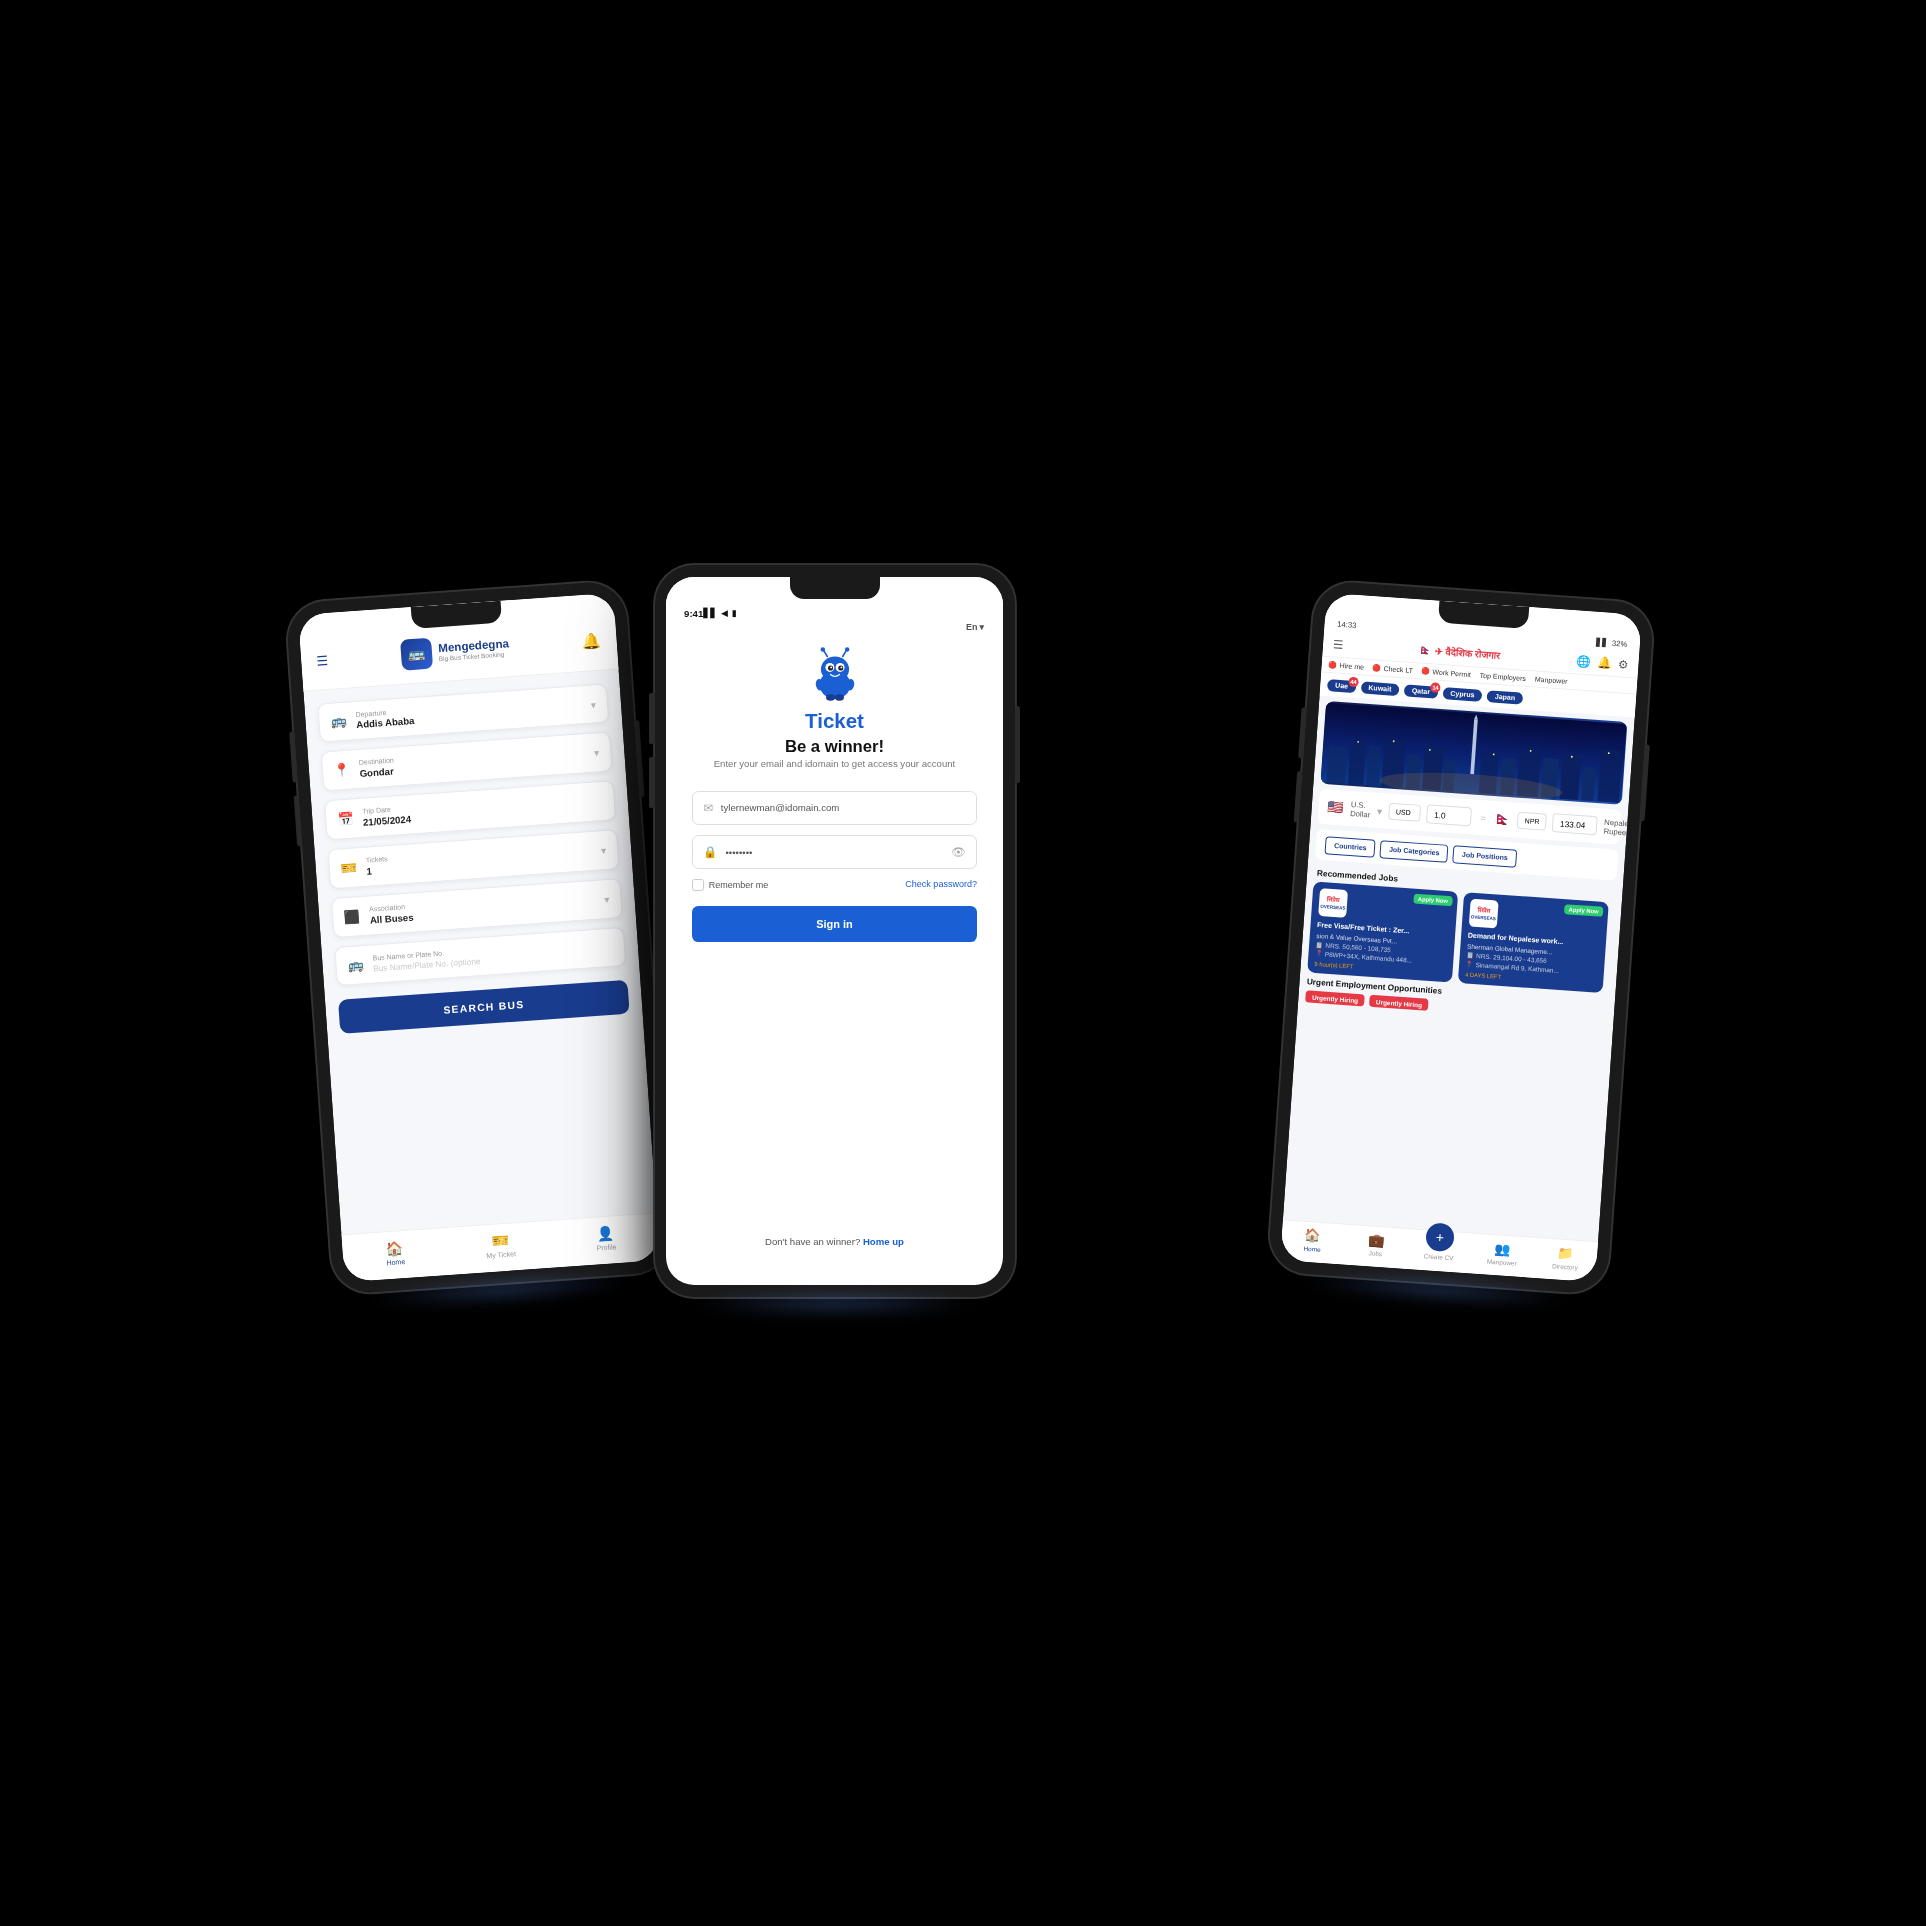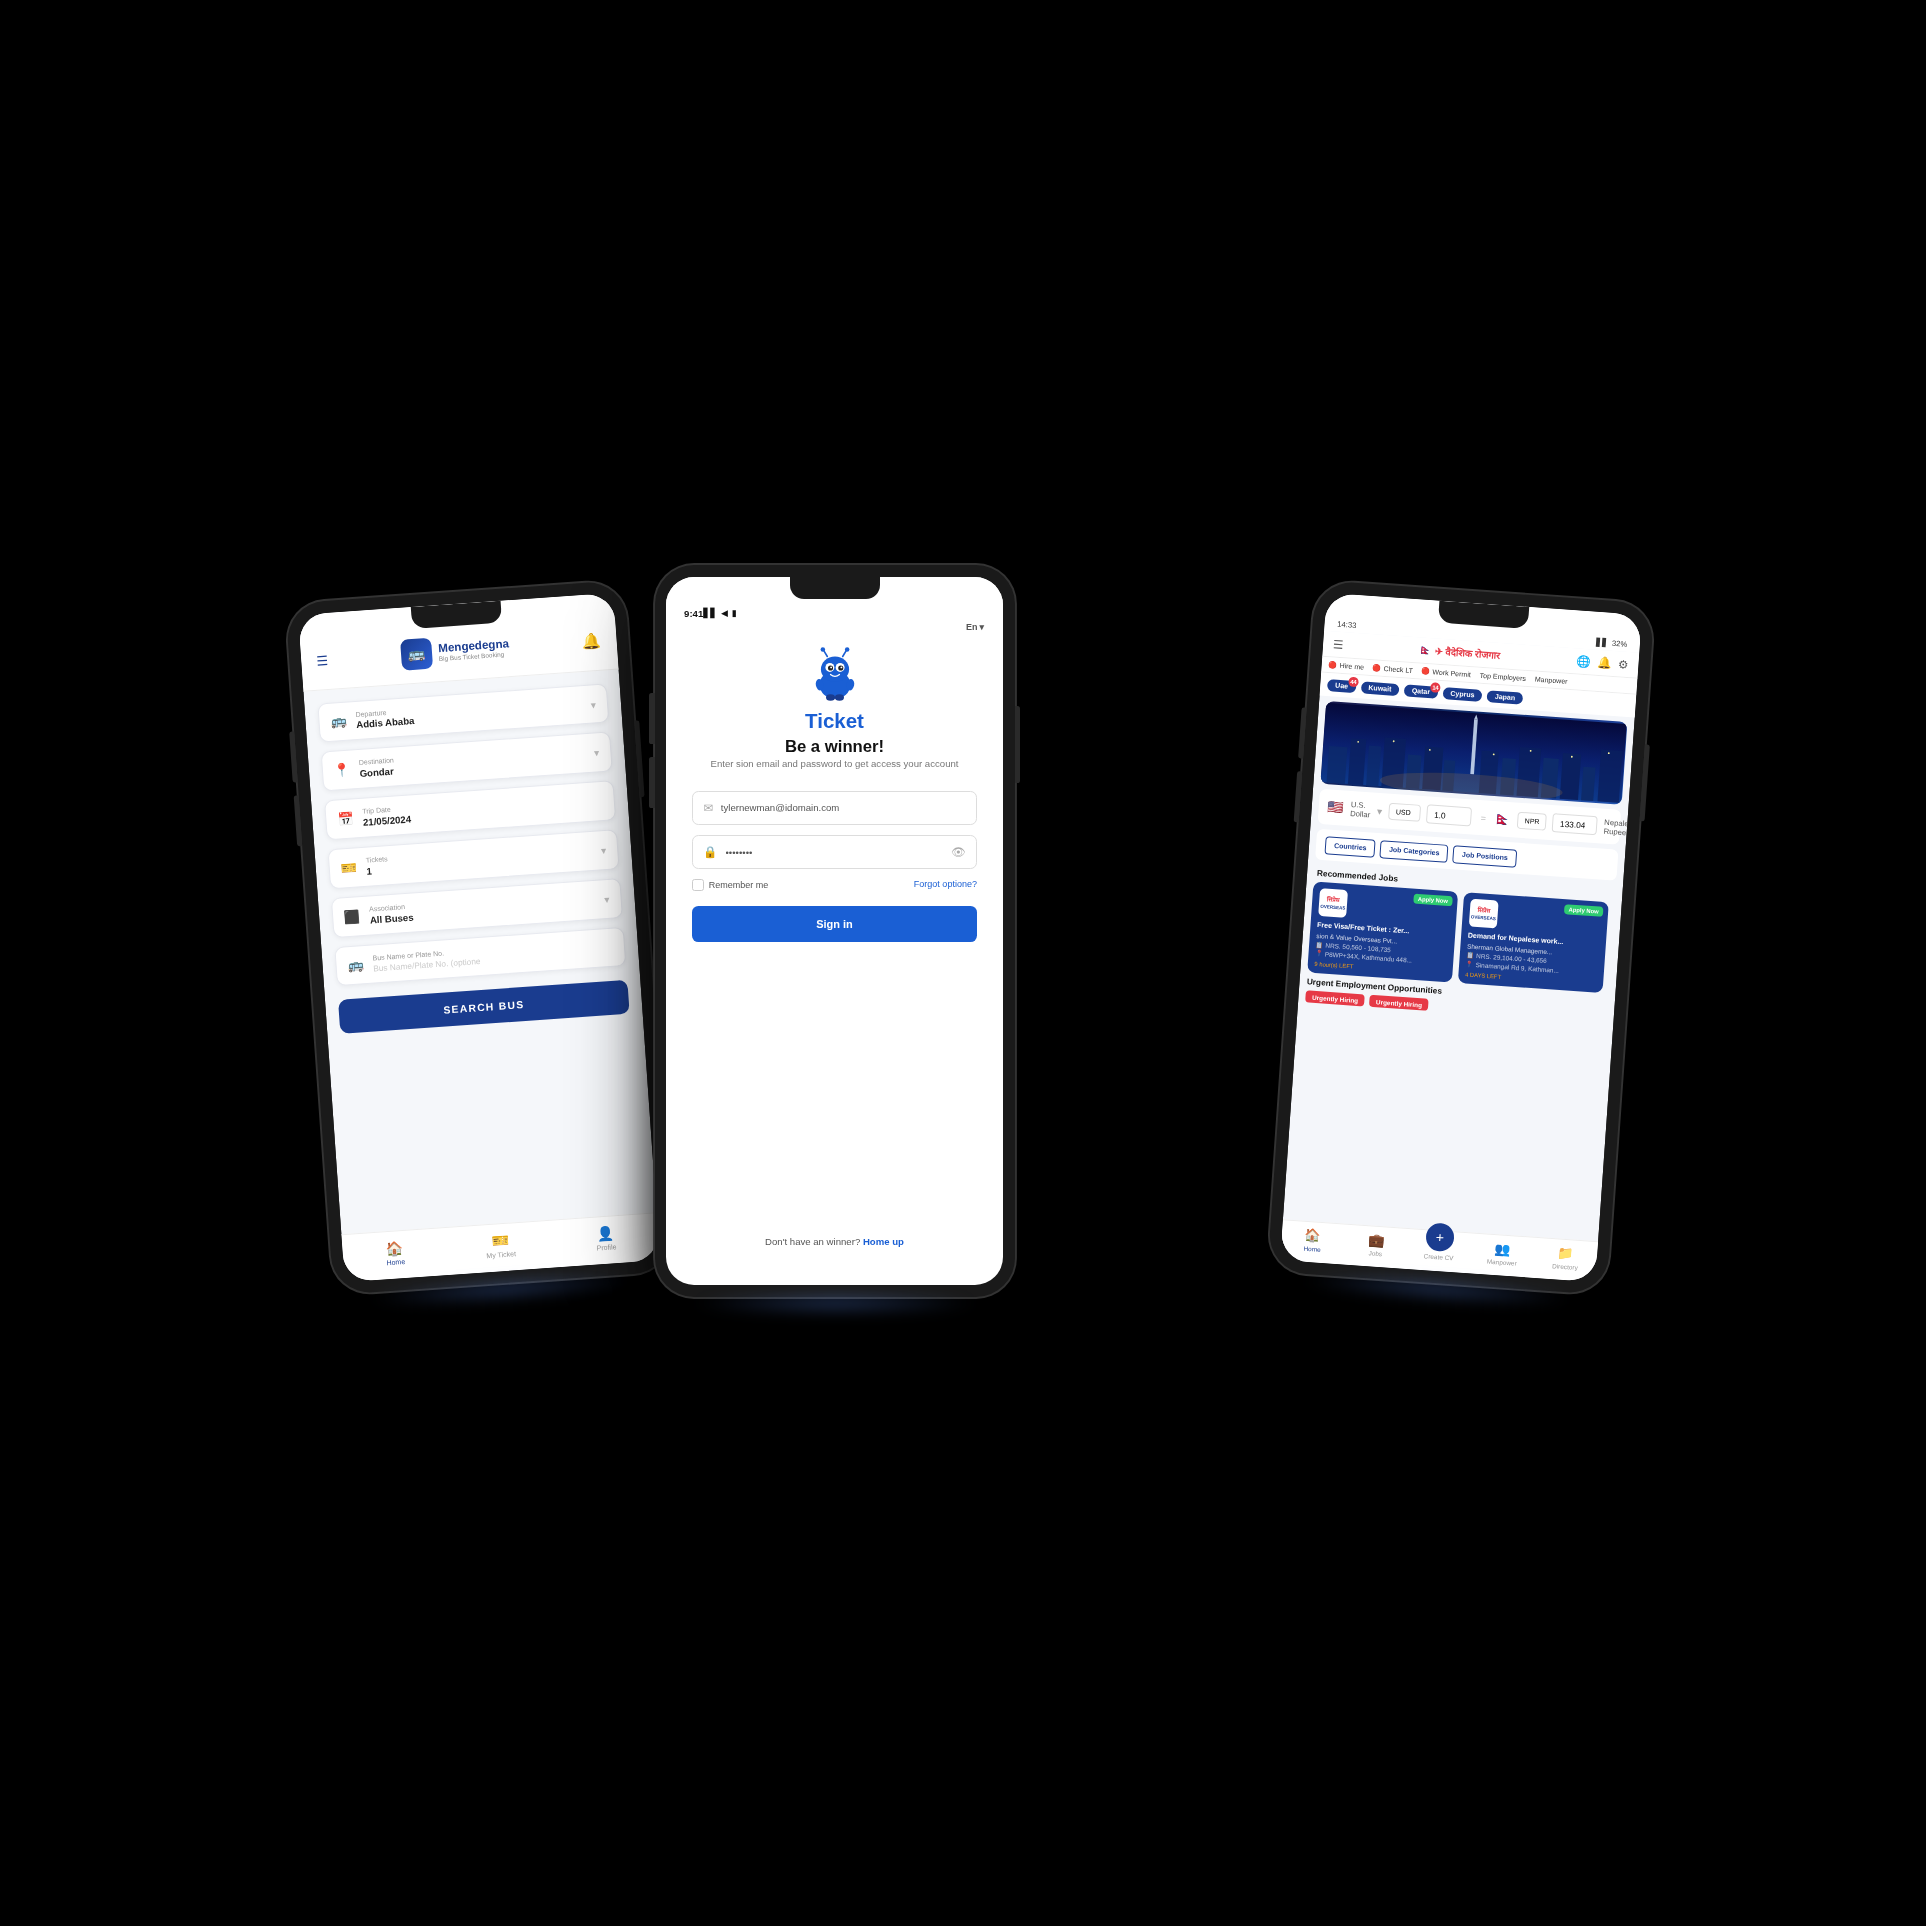--- a/index.html
+++ b/index.html
@@ -820,21 +820,21 @@
 
             <ellipse cx="26" cy="62" rx="6" ry="9" fill="#1a5fd4" transform="rotate(-10 26 62)"></ellipse>
             <ellipse cx="74" cy="62" rx="6" ry="9" fill="#1a5fd4" transform="rotate(10 74 62)"></ellipse>
 
             <ellipse cx="43" cy="82" rx="7" ry="5" fill="#1a3c8f"></ellipse>
             <ellipse cx="57" cy="82" rx="7" ry="5" fill="#1a3c8f"></ellipse>
           </svg>
 
           <div class="p2-app-name">Ticket</div>
           <div class="p2-headline">Be a winner!</div>
-          <div class="p2-subtext">Enter sion email and password to get access your account</div>
+          <div class="p2-subtext">Enter your email and idomain to get access your account</div>
 
           <div class="p2-input-group">
             <div class="p2-input-wrap">
               <span class="p2-input-icon">✉</span>
               <input class="p2-input" type="email" value="tylernewman@idomain.com" style="">
             </div>
           </div>
 
           <div class="p2-input-group">
             <div class="p2-input-wrap">
@@ -842,21 +842,21 @@
               <input class="p2-input" type="password" value="password" style="">
               <span class="p2-eye">👁</span>
             </div>
           </div>
 
           <div class="p2-row">
             <label class="p2-remember">
               <div class="p2-checkbox"></div>
               <span>Remember me</span>
             </label>
-            <span class="p2-forgot">Forgot optione?</span>
+            <span class="p2-forgot">Check password?</span>
           </div>
 
           <button class="p2-signin-btn">Sign in</button>
 
           <div class="p2-divider"></div>
 
           <div class="p2-signup-row">
             <span>Don't have an winner?</span>
             <span> </span>
             <span class="p2-signup-link">Home up</span>

